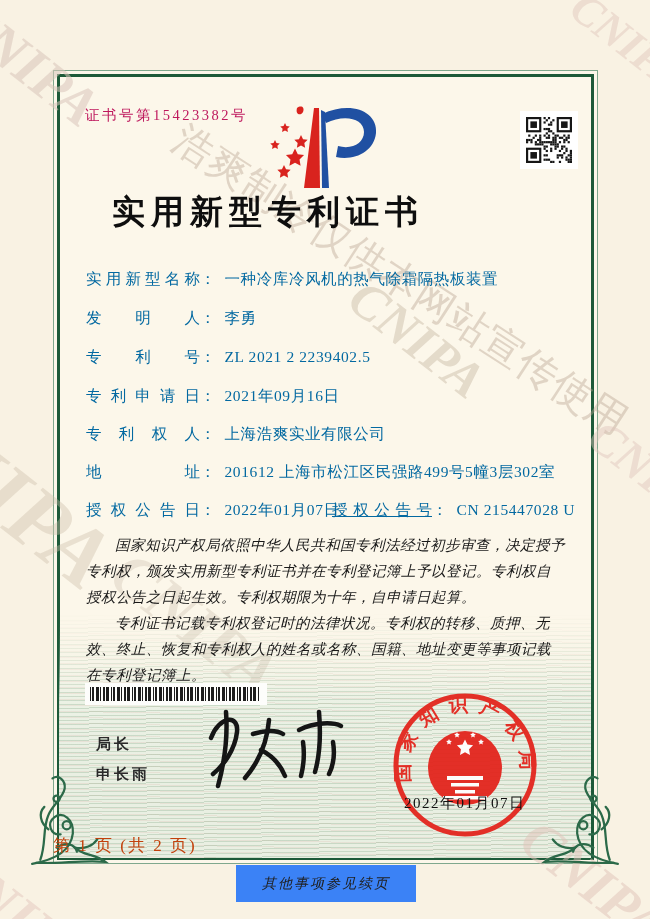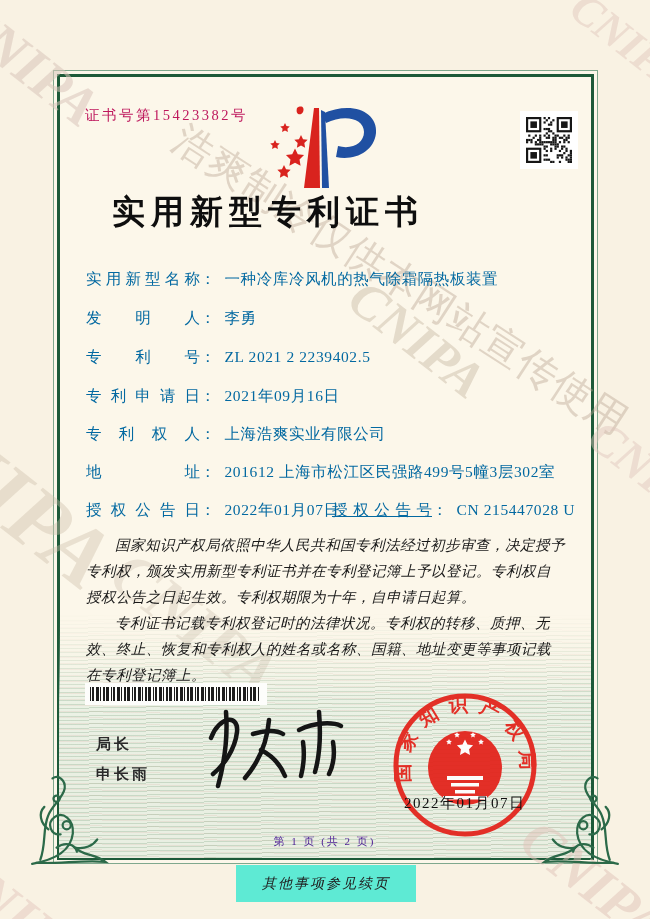--- a/index.html
+++ b/index.html
@@ -52,23 +52,23 @@
   .paras p{margin:0;text-indent:2em;letter-spacing:0.5px;}
   .barcode-box{position:absolute;left:85px;top:683px;width:182px;height:22px;background:#fdfdfb;
                display:flex;align-items:center;justify-content:center;}
   .director-title{position:absolute;left:96px;top:735px;font-family:Liberation Serif, serif;
                   font-size:15px;font-weight:bold;letter-spacing:3px;color:#2a2a2a;}
   .director-name{position:absolute;left:96px;top:765px;font-family:"Liberation Sans","DejaVu Sans",sans-serif;
                  font-size:15px;font-weight:bold;letter-spacing:3px;color:#2a2a2a;}
   .signature{position:absolute;left:183px;top:700px;width:170px;height:95px;}
   .seal{position:absolute;left:390px;top:690px;width:150px;height:150px;opacity:0.94;}
   .seal-date{position:absolute;left:404px;top:794px;font-size:15px;letter-spacing:1.5px;color:#111;z-index:6;}
-  .page-num{position:absolute;left:53px;top:834px;width:543px;text-align:center;
-            font-size:11px;letter-spacing:2px;color:#4c1d95;}
-  .footer-note{position:absolute;left:236px;top:865px;width:180px;height:37px;background:#5eead4;
+  .page-num{position:absolute;left:53px;top:834px;width:543px;text-align:left;
+            font-size:17px;letter-spacing:2px;color:#c2410c;}
+  .footer-note{position:absolute;left:236px;top:865px;width:180px;height:37px;background:#3b82f6;
                display:flex;align-items:center;justify-content:center;z-index:5;
                font-size:14px;font-style:italic;letter-spacing:2px;color:#202020;}
 </style>
 </head>
 <body>
 
 <div class="frame-outer">
   <div class="frame-inner"></div>
 </div>
 <div class="guilloche"></div>

